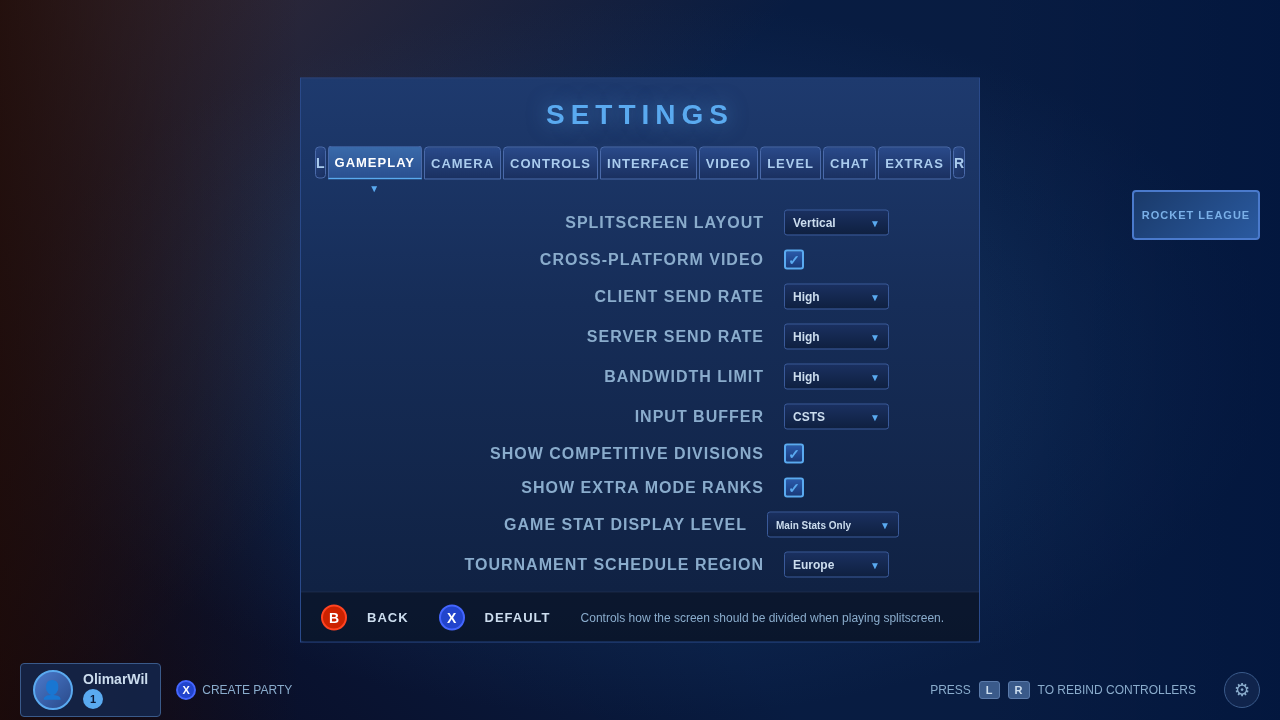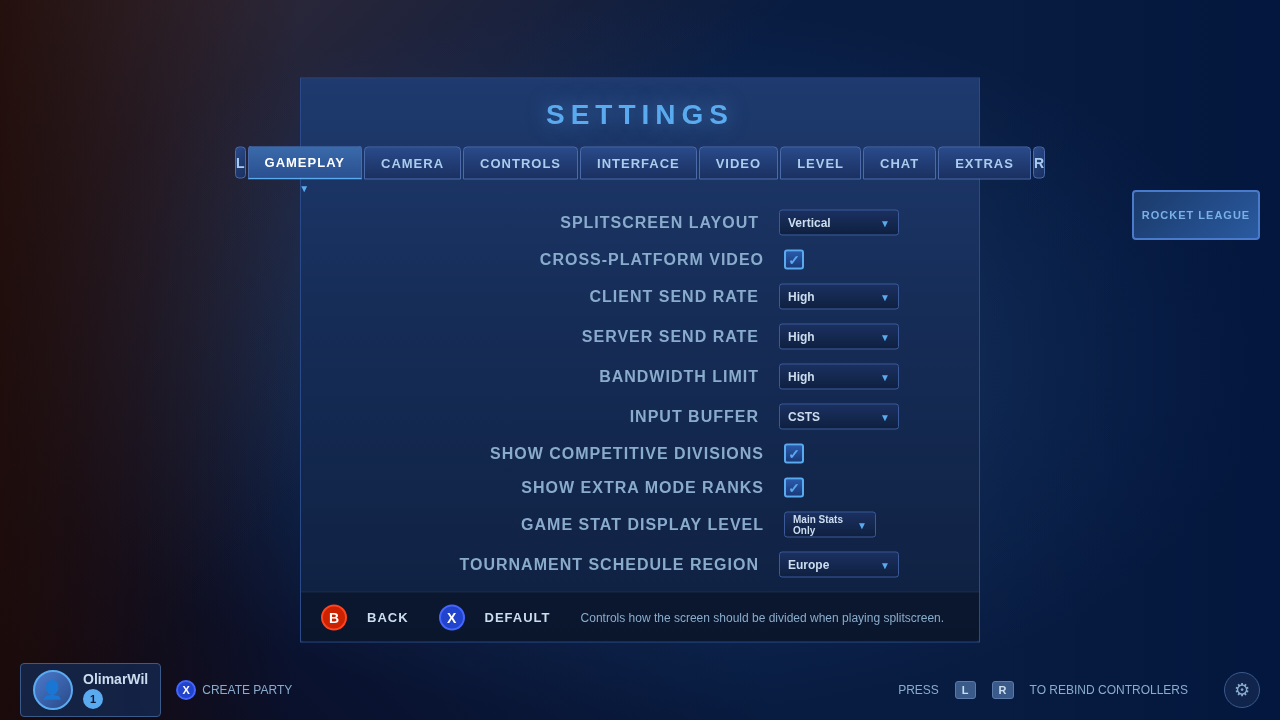--- a/index.html
+++ b/index.html
@@ -111,21 +111,21 @@
       display: flex;
       align-items: center;
       justify-content: center;
       color: #aaccee;
       font-weight: bold;
       font-size: 14px;
       cursor: pointer;
     }
 
     .tab {
-      padding: 8px 16px;
+      padding: 8px 6px;
       background: linear-gradient(180deg, #2a4a8a, #1a3060);
       border: 1px solid #4a6aaa;
       border-radius: 4px 4px 0 0;
       color: #aaccee;
       font-size: 13px;
       font-weight: bold;
       letter-spacing: 1px;
       cursor: pointer;
       position: relative;
     }
@@ -168,21 +168,21 @@
     }
 
     .setting-control {
       flex: 0 0 115px;
       display: flex;
       align-items: center;
     }
 
     
     .dropdown {
-      width: 120px;
+      width: 105px;
       height: 26px;
       background: linear-gradient(180deg, #1a3060, #0f2040);
       border: 1px solid #3a5a9a;
       border-radius: 3px;
       display: flex;
       align-items: center;
       justify-content: space-between;
       padding: 0 8px;
       cursor: pointer;
       position: relative;
@@ -349,21 +349,21 @@
       color: white;
       font-size: 11px;
       font-weight: bold;
     }
 
     .rebind-hint {
       color: #8aaccc;
       font-size: 12px;
       display: flex;
       align-items: center;
-      gap: 16px;
+      gap: 8px;
     }
 
     .rebind-key {
       background: #3a5a8a;
       border: 1px solid #5a7aaa;
       border-radius: 3px;
       padding: 2px 6px;
       color: #ccddee;
       font-size: 11px;
       font-weight: bold;
@@ -483,21 +483,21 @@
     <div class="setting-row">
       <div class="setting-label">SHOW EXTRA MODE RANKS</div>
       <div class="setting-control">
         <div class="checkbox checked"></div>
       </div>
     </div>
 
     <div class="setting-row">
       <div class="setting-label">GAME STAT DISPLAY LEVEL</div>
       <div class="setting-control">
-        <div class="dropdown" style="width:92px;">
+        <div class="dropdown" style="width:132px;">
           <span class="dropdown-text" style="font-size:10px;">Main Stats Only</span>
           <span class="dropdown-arrow">▼</span>
         </div>
       </div>
     </div>
 
     <div class="setting-row">
       <div class="setting-label">TOURNAMENT SCHEDULE REGION</div>
       <div class="setting-control">
         <div class="dropdown">

